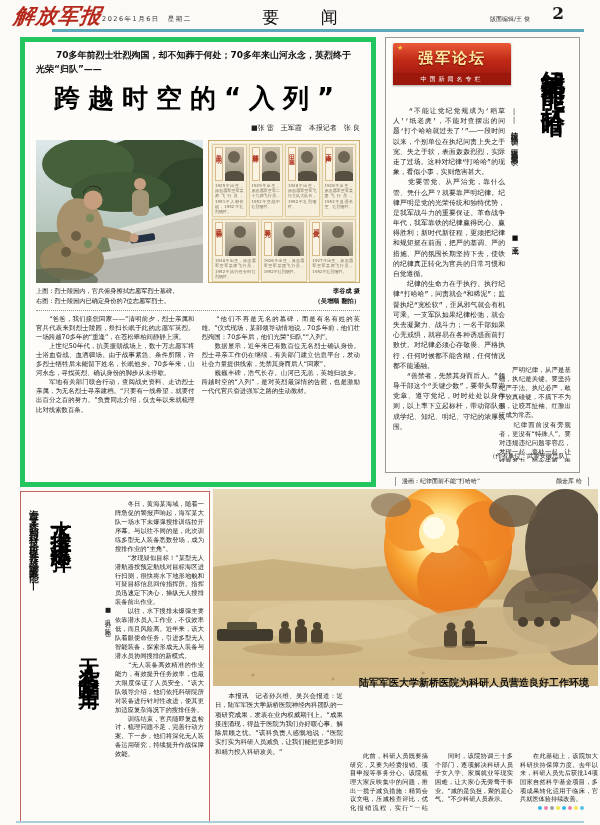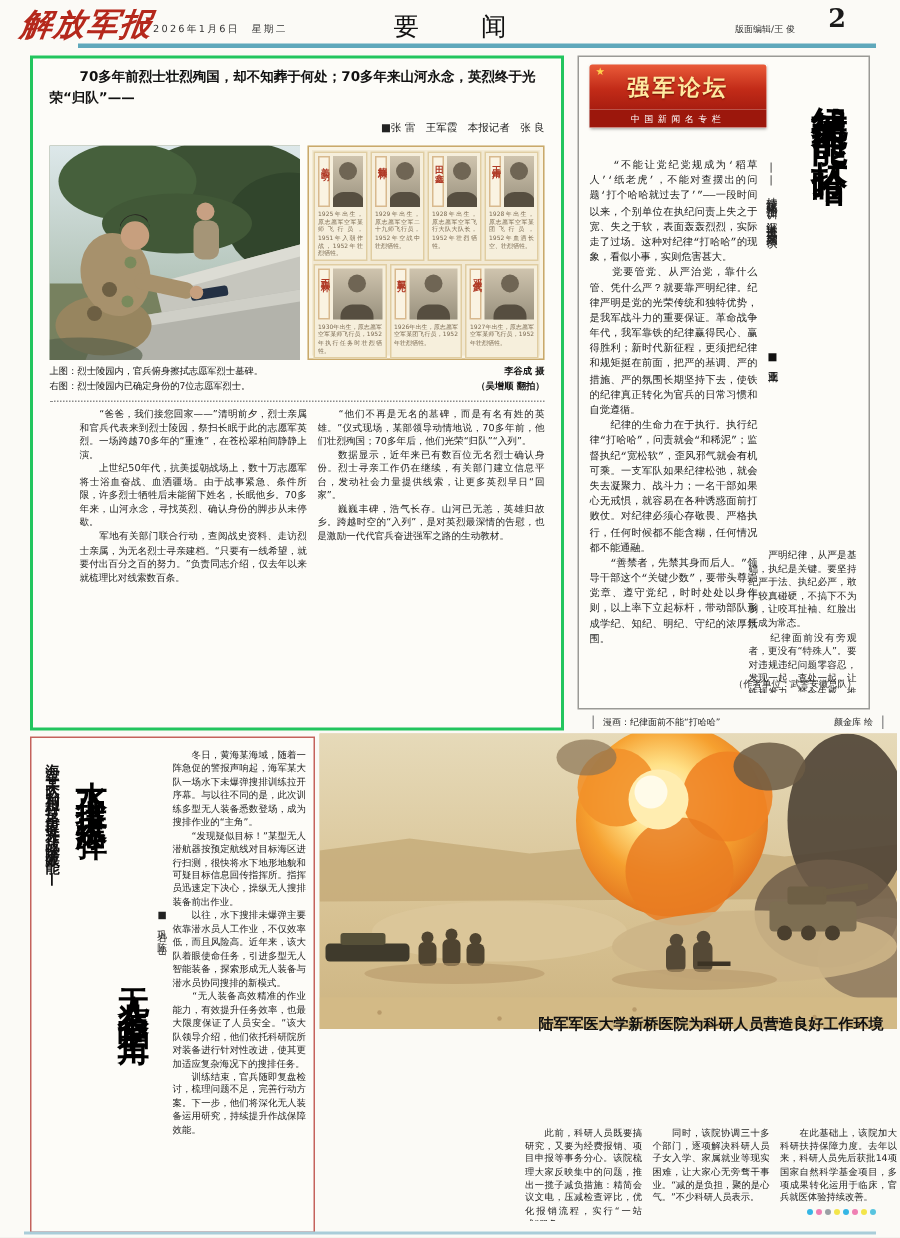--- a/index.html
+++ b/index.html
@@ -8,42 +8,42 @@
   .abs{position:absolute;}
   
   .masthead{left:14px;top:2px;font-family:"DejaVu Serif",serif;font-style:italic;font-weight:bold;font-size:21px;color:#b5281c;transform:skewX(-8deg);letter-spacing:1px;}
   .hdr-date{left:102px;top:15px;font-size:6.5px;letter-spacing:1.5px;color:#333;}
   .hdr-section{left:0;right:0;top:6px;text-align:center;font-size:17px;font-weight:normal;letter-spacing:18px;text-indent:18px;color:#111;}
   .hdr-editor{right:70px;top:15px;font-size:6px;color:#333;}
   .hdr-page{right:36px;top:3px;font-size:17px;font-weight:bold;font-family:"DejaVu Serif",serif;}
   .hdr-rule{left:52px;right:16px;top:29px;height:3px;background:#5fa8bb;}
   .bottom-rule{left:16px;right:16px;top:821px;height:2px;background:#a9cdd9;}
   
-  .main-box{left:20px;top:37px;width:356px;height:450px;border:2px solid #22c55e;background:#fdfcf8;box-sizing:border-box;padding:7px 11px 0 11px;}
+  .main-box{left:20px;top:37px;width:356px;height:450px;border:5px solid #22c55e;background:#fdfcf8;box-sizing:border-box;padding:7px 11px 0 11px;}
   .forum-box{left:385px;top:37px;width:195px;height:436px;border:1px solid #9a9a96;background:#fdfcf8;box-sizing:border-box;}
   .navy-box{left:20px;top:491px;width:190px;height:331px;border:1px solid #c4625c;background:#fdfcf8;box-sizing:border-box;}
   
   .m-kicker{font-size:9px;font-weight:bold;line-height:1.5;text-indent:20px;color:#111;}
   .m-headline{text-align:center;font-size:26px;font-weight:bold;letter-spacing:8px;margin-top:5px;color:#000;}
   .m-byline{text-align:right;font-size:7px;margin-top:7px;color:#222;}
   .photo-row{display:flex;gap:5px;margin-top:7px;height:143px;}
   .photo-mem{width:167px;height:143px;flex:0 0 auto;overflow:hidden;background:#93a18d;}
   .martyr-panel{flex:1;background:#f2e9d3;border:1px solid #c9a96b;box-shadow:inset 0 0 0 2px #faf4e4;display:flex;flex-direction:column;padding:3px;box-sizing:border-box;gap:2px;}
   .m-row{display:flex;gap:2px;flex:1;}
   .m-cell{flex:1;background:#f6efdc;border:1px solid #e0cda2;position:relative;padding:2px;box-sizing:border-box;overflow:hidden;}
   .m-cell-top{display:flex;gap:2px;height:34px;}
   .m-name{writing-mode:vertical-rl;font-size:6px;font-weight:bold;color:#b03a26;border:1px solid #d8b98e;background:#faf3e2;padding:1px 0;line-height:1;flex:0 0 auto;letter-spacing:1px;}
   .m-portrait{flex:1;background:linear-gradient(#cfc4ae,#99917e);position:relative;overflow:hidden;}
   .m-portrait::before{content:"";position:absolute;left:50%;top:4px;width:12px;height:12px;margin-left:-6px;border-radius:50%;background:#6f6554;}
   .m-portrait::after{content:"";position:absolute;left:50%;bottom:-4px;width:22px;height:14px;margin-left:-11px;border-radius:8px 8px 0 0;background:#564e40;}
   .m-bio{font-size:4px;line-height:1.3;color:#7a6a52;text-align:justify;margin-top:2px;}
   .cap-line{display:flex;justify-content:space-between;font-size:6.2px;line-height:1.5;color:#111;margin-top:3px;}
   .cap-credit{flex:0 0 auto;margin-left:6px;font-weight:bold;}
   .m-divider{border-top:1px dotted #8a8a8a;margin:4px 0 4px 0;}
-  .m-cols{display:flex;gap:7px;height:166px;overflow:hidden;margin-left:20px;}
+  .m-cols{display:flex;gap:7px;height:166px;overflow:hidden;}
   .col-text{flex:1;font-size:6.4px;line-height:1.42;text-align:justify;white-space:pre-line;color:#222;overflow:hidden;}
   
   .badge{left:7px;top:5px;width:118px;height:42px;box-shadow:0 1px 2px rgba(0,0,0,.35);}
   .badge-top{height:30px;background:linear-gradient(180deg,#ea5b39 0%,#c22b18 55%,#a81d10 100%);display:flex;align-items:center;justify-content:center;position:relative;border-radius:2px 2px 0 0;}
   .badge-title{font-size:15px;font-weight:bold;color:#ffe9a0;letter-spacing:2px;text-shadow:0 1px 1px #6d0d05;transform:skewX(-4deg);}
   .badge-star{position:absolute;left:4px;top:1px;font-size:7px;color:#ffd24d;}
   .badge-strip{height:12px;background:#9c170c;color:#fff;font-size:6px;letter-spacing:3px;display:flex;align-items:center;justify-content:center;}
   .f-col1{left:7px;top:68px;width:112px;height:370px;font-size:6.8px;line-height:1.5;text-align:justify;white-space:pre-line;color:#222;overflow:hidden;font-family:Liberation Mono, monospace;}
   .f-title{right:10px;top:14px;height:300px;writing-mode:vertical-rl;font-size:24px;font-weight:bold;letter-spacing:3px;color:#000;}
   .f-subtitle{right:60px;top:70px;height:252px;writing-mode:vertical-rl;font-size:7.5px;letter-spacing:1px;color:#222;}
@@ -74,20 +74,21 @@
 
   <div class="abs masthead">解放军报</div>
   <div class="abs hdr-date">2026年1月6日　星期二</div>
   <div class="abs hdr-section">要 闻</div>
   <div class="abs hdr-editor">版面编辑/王 俊</div>
   <div class="abs hdr-page">2</div>
   <div class="abs hdr-rule"></div>
 
   <div class="abs main-box">
     <div class="m-kicker">70多年前烈士壮烈殉国，却不知葬于何处；70多年来山河永念，英烈终于光荣“归队”——</div>
+    <div class="m-headline">跨越时空的“入列”</div>
     <div class="m-byline">■张 雷　王军霞　本报记者　张 良</div>
 
     <div class="photo-row">
 
       <div class="photo-mem">
         <svg width="167" height="143" viewBox="0 0 167 143" xmlns="http://www.w3.org/2000/svg">
           <defs>
             <linearGradient id="skyG" x1="0" y1="0" x2="0" y2="1">
               <stop offset="0" stop-color="#dde8ea"></stop>
                 <stop offset="1" stop-color="#9db19f"></stop>
@@ -190,21 +191,21 @@
       <span class="cap-credit">（吴增顺 翻拍）</span>
     </div>
 
     <div class="m-divider"></div>
 
     <div class="m-cols">
       <div class="col-text">　　“爸爸，我们接您回家——”清明前夕，烈士亲属和官兵代表来到烈士陵园，祭扫长眠于此的志愿军英烈。一场跨越70多年的“重逢”，在苍松翠柏间静静上演。
 　　上世纪50年代，抗美援朝战场上，数十万志愿军将士浴血奋战、血洒疆场。由于战事紧急、条件所限，许多烈士牺牲后未能留下姓名，长眠他乡。70多年来，山河永念，寻找英烈、确认身份的脚步从未停歇。
 　　军地有关部门联合行动，查阅战史资料、走访烈士亲属，为无名烈士寻亲建档。“只要有一线希望，就要付出百分之百的努力。”负责同志介绍，仅去年以来就梳理比对线索数百条。</div>
       <div class="col-text">　　“他们不再是无名的墓碑，而是有名有姓的英雄。”仪式现场，某部领导动情地说，70多年前，他们壮烈殉国；70多年后，他们光荣“归队”“入列”。
-　　数据显示，近年来已有数百位无名烈士确认身份。烈士寻亲工作仍在继续，有关部门建立信息平台，发动社会力量提供线索，让更多英烈早日“回家”。
+　　数据显示，近年来已有数百位无名烈士确认身份。烈士寻亲工作仍在继续，有关部门建立信息平台，发动社会力量提供线索，先禁其身而后人“回家”。
 　　巍巍丰碑，浩气长存。山河已无恙，英雄归故乡。跨越时空的“入列”，是对英烈最深情的告慰，也是激励一代代官兵奋进强军之路的生动教材。</div>
     </div>
   </div>
 
   <div class="abs forum-box">
     <div class="abs badge">
       <div class="badge-top">
         <span class="badge-star">★</span>
         <span class="badge-title">强军论坛</span>
       </div>
@@ -302,20 +303,21 @@
       <ellipse cx="90" cy="160" rx="60" ry="7" fill="#b89a6a" opacity="0.6"></ellipse>
       <ellipse cx="250" cy="164" rx="55" ry="7" fill="#b89a6a" opacity="0.6"></ellipse>
       <rect x="0" y="176" width="385" height="21" fill="#d3ba86"></rect>
       <circle cx="40" cy="186" r="1.5" fill="#b89a6a"></circle>
         <circle cx="120" cy="190" r="1.5" fill="#b89a6a"></circle>
         <circle cx="210" cy="184" r="1.5" fill="#b89a6a"></circle>
         <circle cx="330" cy="189" r="1.5" fill="#b89a6a"></circle>
     </svg>
   </div>
 
+  <div class="abs h-lead">　　本报讯　记者孙兴维、吴兴会报道：近日，陆军军医大学新桥医院神经内科团队的一项研究成果，发表在业内权威期刊上。“成果接连涌现，得益于医院为我们办好暖心事、解除后顾之忧。”该科负责人感慨地说，“医院实打实为科研人员减负，让我们能把更多时间和精力投入科研攻关。”</div>
   <div class="abs h-kicker">陆军军医大学新桥医院为科研人员营造良好工作环境</div>
   <div class="abs h-cols">
     <div class="h-col">　　此前，科研人员既要搞研究，又要为经费报销、项目申报等事务分心。该院梳理大家反映集中的问题，推出一揽子减负措施：精简会议文电，压减检查评比，优化报销流程，实行“一站式”服务。</div>
     <div class="h-col">　　同时，该院协调三十多个部门，逐项解决科研人员子女入学、家属就业等现实困难，让大家心无旁骛干事业。“减的是负担，聚的是心气。”不少科研人员表示。</div>
     <div class="h-col">　　在此基础上，该院加大科研扶持保障力度。去年以来，科研人员先后获批14项国家自然科学基金项目，多项成果转化运用于临床，官兵就医体验持续改善。</div>
   </div>
   <div class="abs print-marks">
       <span class="dot" style="background: rgb(53, 182, 229);"></span>
       <span class="dot" style="background: rgb(239, 127, 179);"></span>
       <span class="dot" style="background: rgb(154, 160, 164);"></span>

